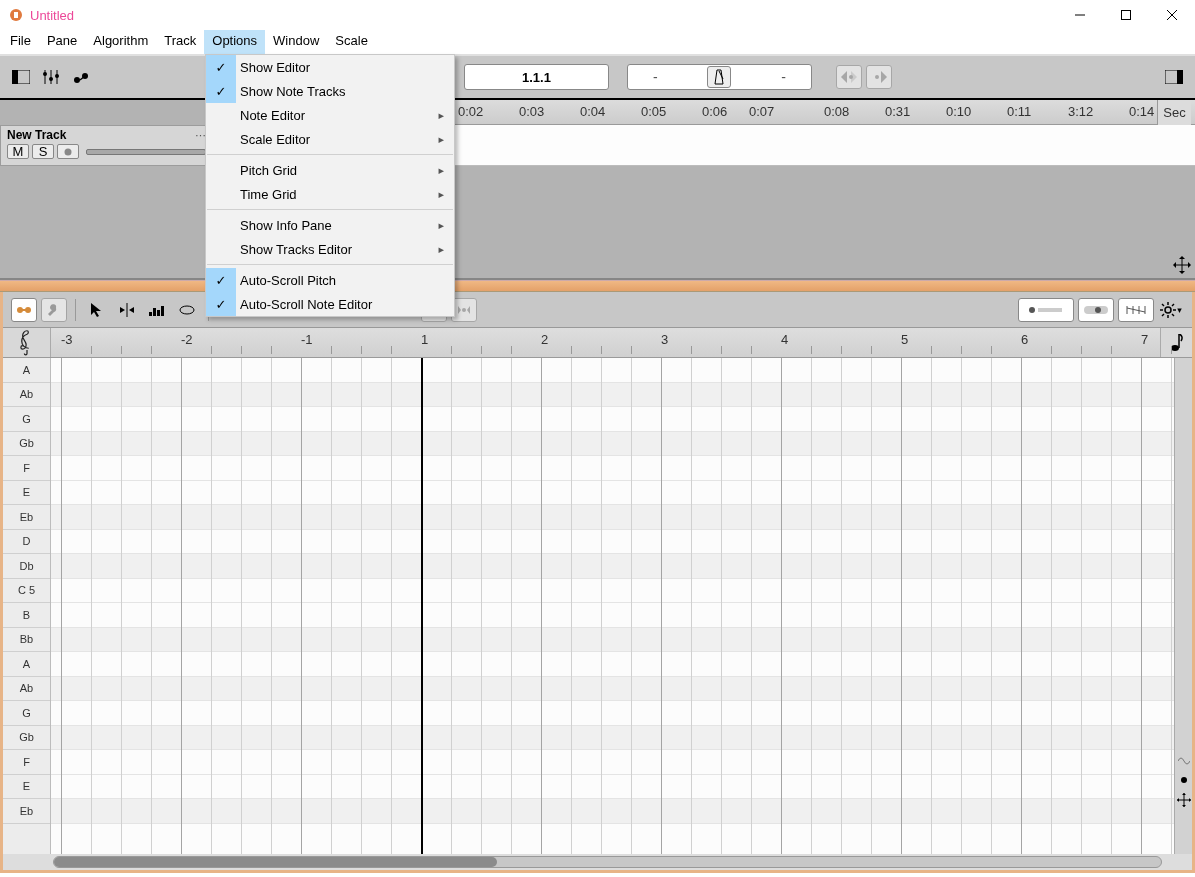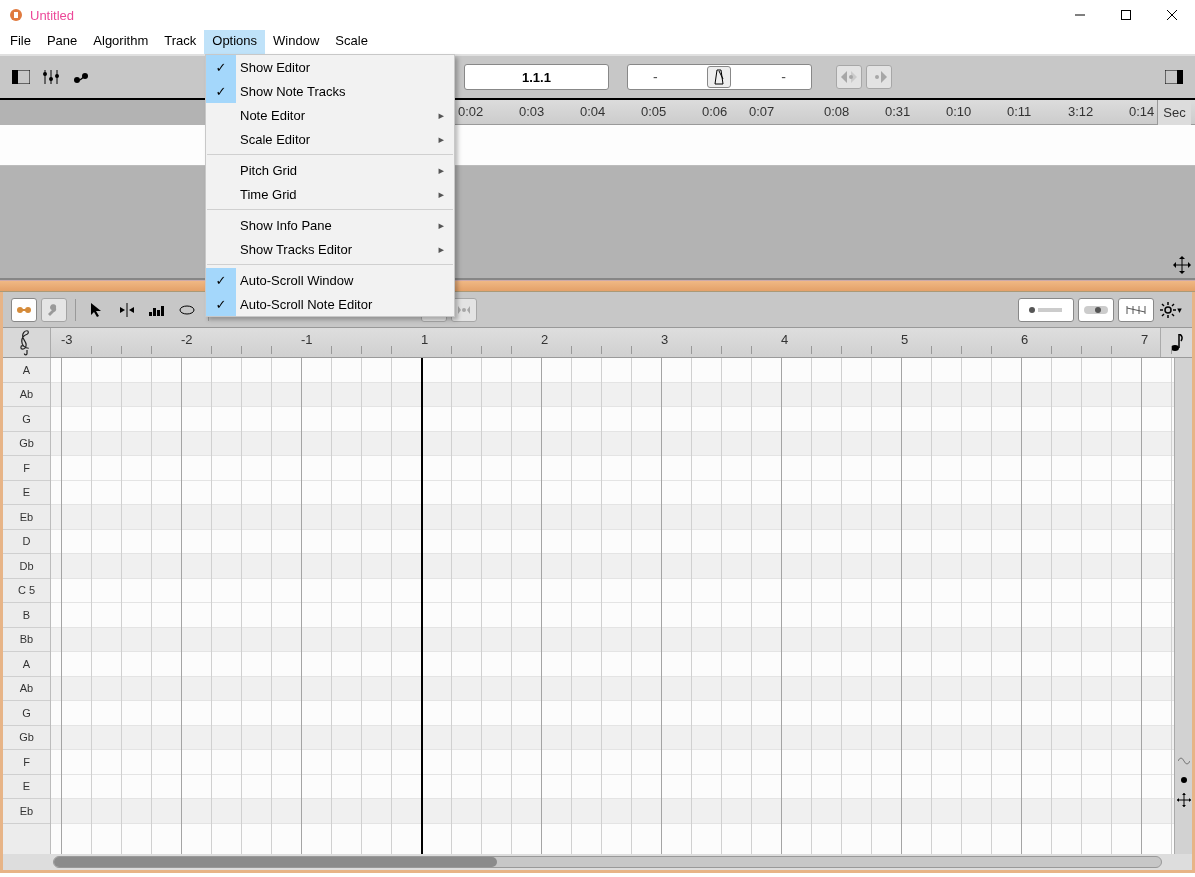--- a/index.html
+++ b/index.html
@@ -168,21 +168,21 @@
         <div class="dd-arrow">▸</div>
       </div>
       <div class="dd-item">
         <div class="dd-check"></div>
         <div class="dd-label">Show Tracks Editor</div>
         <div class="dd-arrow">▸</div>
       </div>
       <div class="dd-sep"></div>
       <div class="dd-item">
         <div class="dd-check on">✓</div>
-        <div class="dd-label">Auto-Scroll Window</div>
+        <div class="dd-label">Auto-Scroll Pitch</div>
       </div>
       <div class="dd-item">
         <div class="dd-check on">✓</div>
         <div class="dd-label">Auto-Scroll Note Editor</div>
       </div>
     </div>
   </div>
 
 <div class="topstrip">
   <div class="tool-group">
@@ -285,20 +285,40 @@
       <span class="time-tick" style="left: 489px;">0:06</span>
       <span class="time-tick" style="left: 428px;">0:05</span>
       <span class="time-tick" style="left: 367px;">0:04</span>
       <span class="time-tick" style="left: 306px;">0:03</span>
       <span class="time-tick" style="left: 245px;">0:02</span>
     <div class="time-unit">
         <span>Sec</span>
       </div>
   </div>
   <div class="track-row">
+    <div class="track-head">
+      <div style="display:flex; align-items:center; justify-content:space-between;">
+        <span class="track-name">New Track</span>
+        <span style="font-size:11px;color:#555;">⋯</span>
+      </div>
+      <div class="track-mini">
+        <div class="mini-btn">
+            <span>M</span>
+          </div>
+        <div class="mini-btn">
+            <span>S</span>
+          </div>
+        <div class="mini-btn">
+            <svg width="8" height="8">
+              <circle cx="4" cy="4" r="3.5" fill="#888"></circle>
+            </svg>
+          </div>
+        <div class="mini-slider"></div>
+      </div>
+    </div>
     <div class="track-lane"></div>
   </div>
   <div class="upper-fill"></div>
   <span style="position:absolute; right:4px; bottom:4px;">
     <svg width="18" height="18" viewBox="0 0 18 18">
         <path d="M9 1v16M1 9h16" stroke="#000" stroke-width="1"></path>
         <polygon points="9,0 12,3 6,3" fill="#000"></polygon>
         <polygon points="9,18 12,15 6,15" fill="#000"></polygon>
         <polygon points="0,9 3,6 3,12" fill="#000"></polygon>
         <polygon points="18,9 15,6 15,12" fill="#000"></polygon>

